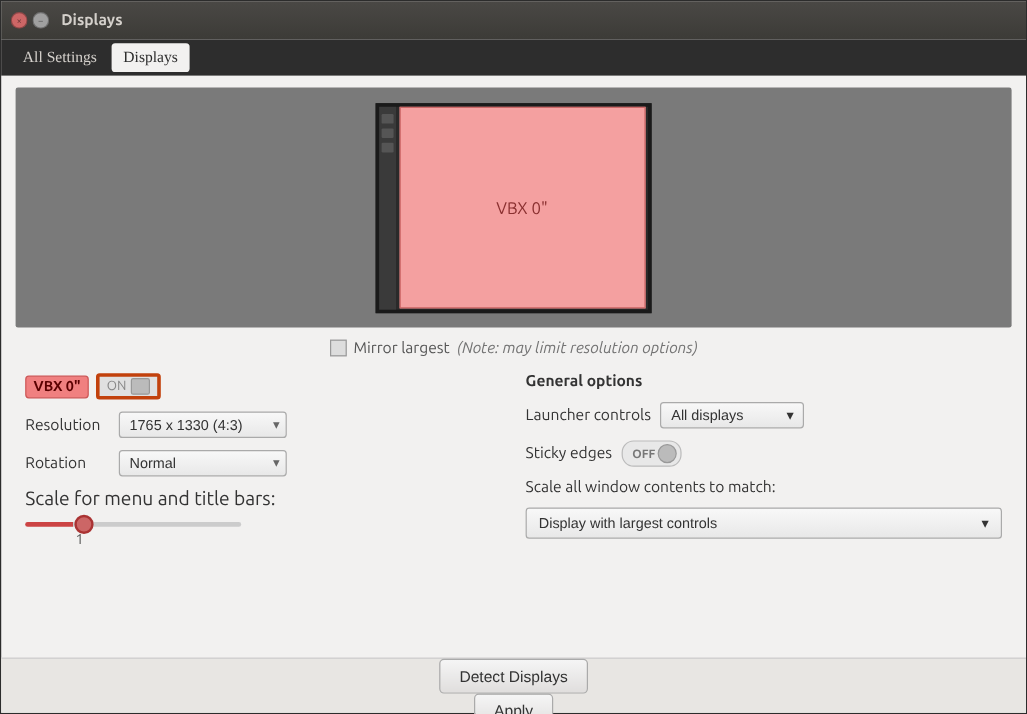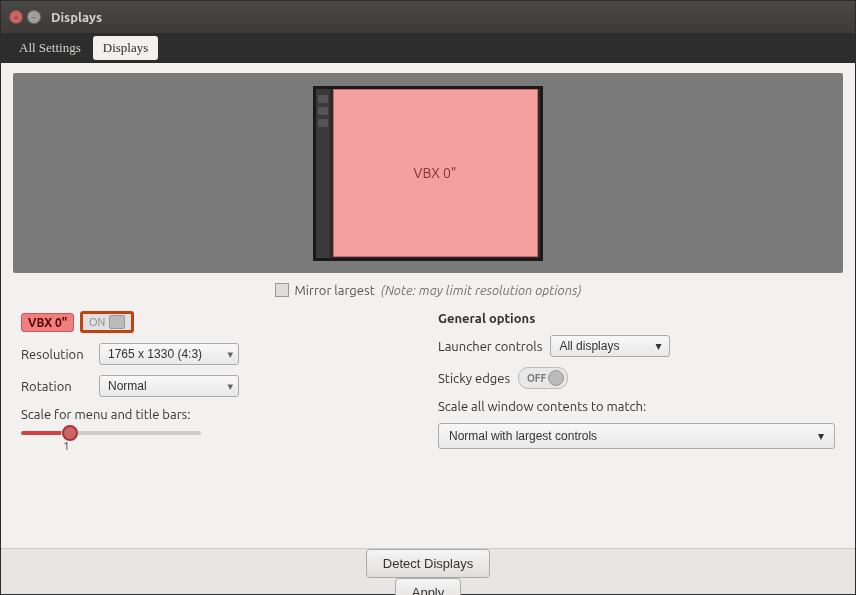--- a/index.html
+++ b/index.html
@@ -280,21 +280,21 @@
       padding-right: 2px;
     }
     .toggle-off .toggle-circle {
       width: 16px;
       height: 16px;
       background: #bbb;
       border-radius: 50%;
       border: 1px solid #999;
     }
     .scale-label-row {
-      font-size: 13px;
+      font-size: 16px;
       color: #333;
     }
     .scale-slider-row {
       display: flex;
       flex-direction: column;
       align-items: flex-start;
     }
     .slider-value {
       font-size: 12px;
       color: #555;
@@ -453,21 +453,21 @@
           <span class="sticky-label">Sticky edges</span>
           <div class="toggle-off">
             <span class="toggle-text">OFF</span>
             <div class="toggle-circle"></div>
           </div>
         </div>
 
         <div class="scale-window-label">Scale all window contents to match:</div>
 
         <button class="dropdown-btn">
-          <span>Normal with largest controls</span>
+          <span>Display with largest controls</span>
           <span>▾</span>
         </button>
       </div>
     </div>
   </div>
 
   <div class="bottom-bar">
     <button class="detect-btn">Detect Displays</button>
     <button class="apply-btn">Apply</button>
   </div>

